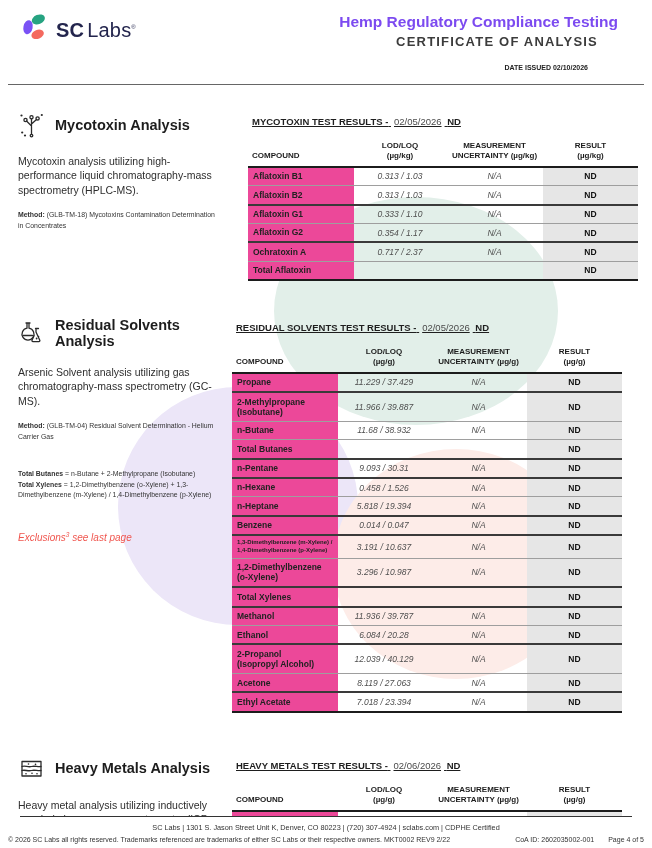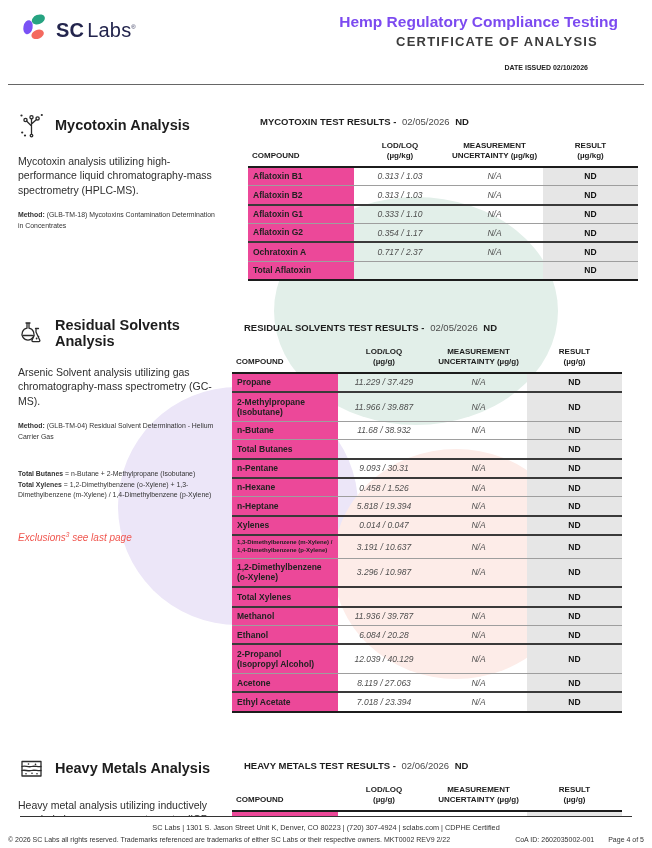--- a/index.html
+++ b/index.html
@@ -40,21 +40,21 @@
   .sec-head h2{ font-size:14.5px; font-weight:bold; color:#1d1d1d; }
   .sec-icon{ width:27px; height:27px; flex:0 0 auto; }
   .desc{ margin-top:16px; font-size:10.5px; line-height:1.38; color:#2e2e2e; }
   .method{ margin-top:13px; font-size:6.9px; line-height:1.55; color:#333; }
   .method b{ font-weight:bold; }
   .notes{ margin-top:26px; font-size:6.9px; line-height:1.55; color:#333; }
   .exclusions{ margin-top:30px; font-size:10px; font-style:italic; color:#f0564f; }
   .exclusions sup{ font-size:6.5px; }
 
   
-  .tbl-title{ font-size:9.5px; font-weight:bold; color:#1e1e1e; margin:5px 12px 10px; }
+  .tbl-title{ font-size:9.5px; font-weight:bold; color:#1e1e1e; margin:5px 4px 10px;text-decoration:underline; }
   .tbl-title .d{ font-weight:normal; color:#4a4a4a; margin:0 3px; }
   table{ border-collapse:collapse; width:390px; table-layout:fixed; }
   col.w-comp{ width:106px; } col.w-lod{ width:92px; } col.w-unc{ width:97px; } col.w-res{ width:95px; }
   th{
     font-size:8px; font-weight:bold; color:#1c1c1c; padding:4px 4px;
     border-bottom:2px solid #1c1c1c; white-space:pre-line; line-height:1.3;
     vertical-align:bottom; text-align:center;
   }
   th.hl{ text-align:left; }
   td{ font-size:8.5px; padding:3.5px 5px; border-bottom:1px solid #9e9e9e; vertical-align:middle; }
@@ -273,21 +273,21 @@
                 <td class="c-val">N/A</td>
                 <td class="c-result">ND</td>
               </tr>
               <tr class="sep">
                 <td class="c-compound">n-Heptane</td>
                 <td class="c-val">5.818 / 19.394</td>
                 <td class="c-val">N/A</td>
                 <td class="c-result">ND</td>
               </tr>
               <tr class="sep">
-                <td class="c-compound">Xylenes</td>
+                <td class="c-compound">Benzene</td>
                 <td class="c-val">0.014 / 0.047</td>
                 <td class="c-val">N/A</td>
                 <td class="c-result">ND</td>
               </tr>
               <tr>
                 <td class="c-compound small">1,3-Dimethylbenzene (m-Xylene) /
 1,4-Dimethylbenzene (p-Xylene)</td>
                 <td class="c-val">3.191 / 10.637</td>
                 <td class="c-val">N/A</td>
                 <td class="c-result">ND</td>

